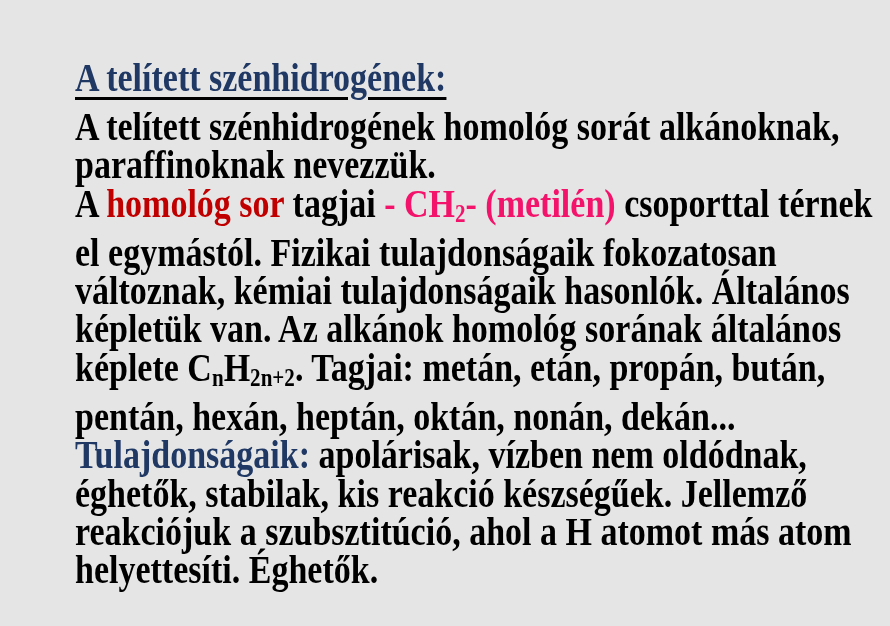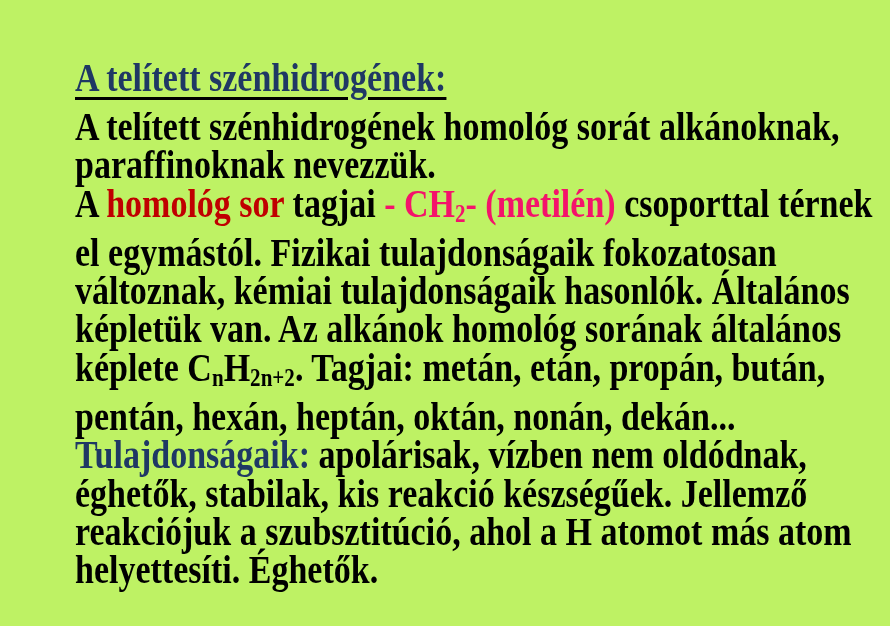--- a/index.html
+++ b/index.html
@@ -4,21 +4,21 @@
 <style>
   html, body {
     margin: 0;
     padding: 0;
     background: #ffffff;
   }
   .slide {
     position: relative;
     width: 890px;
     height: 626px;
-    background: #bef264;
+    background: #e5e5e5;
     overflow: hidden;
   }
   .text-block {
     position: absolute;
     left: 75px;
     top: 55px;
     width: 800px;
   }
   .line {
     font-family: "Liberation Serif", "DejaVu Serif", serif;

